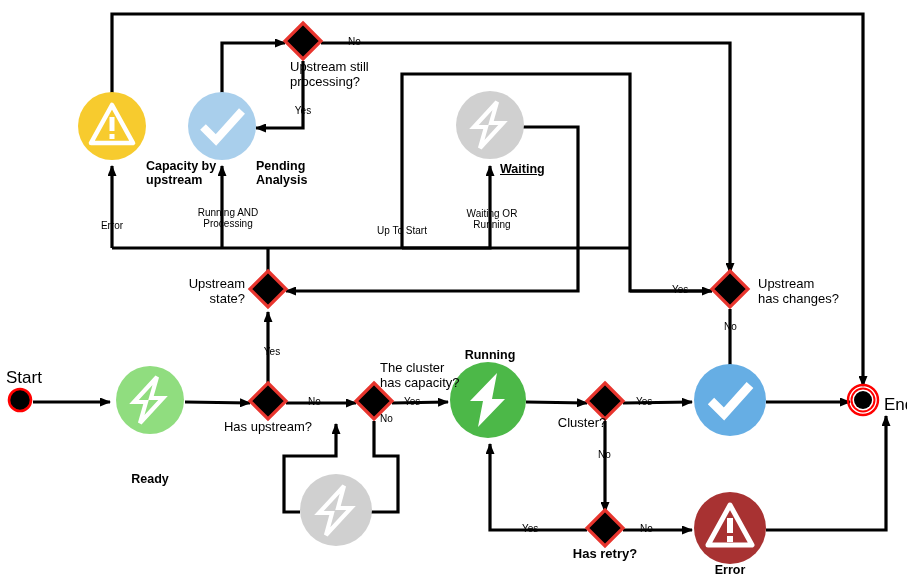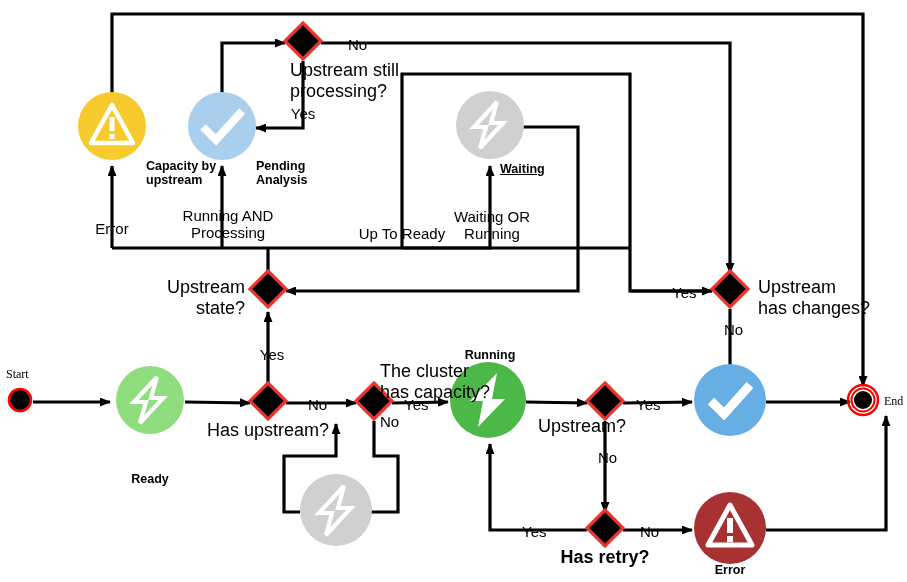--- a/index.html
+++ b/index.html
@@ -1,24 +1,24 @@
 <!DOCTYPE html>
 <html><head>
 <meta charset="utf-8">
 <style>
   html,body{margin:0;padding:0;background:#ffffff;}
   body{width:907px;height:582px;overflow:hidden;font-family:"Liberation Sans",sans-serif;}
   #stage{position:relative;width:907px;height:582px;background:#fff;}
   #wires{position:absolute;left:0;top:0;width:907px;height:582px;}
   .node{position:absolute;transform:translate(-50%,-50%);}
   .lbl{position:absolute;font-family:"Liberation Sans",sans-serif;color:#000;white-space:pre;line-height:1.14;}
-  .edge-lbl{font-size:15px;}
+  .edge-lbl{font-size:10px;}
   .node-lbl{font-size:12.5px;font-weight:bold;text-align:center;}
-  .dec-lbl{font-size:18px;}
-  .term-lbl{font-size:12px;font-family:Liberation Serif, serif;}
+  .dec-lbl{font-size:13px;}
+  .term-lbl{font-size:17px;}
   .c-center{transform:translate(-50%,0);text-align:center;}
   .c-right{transform:translate(-100%,0);text-align:right;}
   .c-left{transform:translate(0,0);text-align:left;}
 </style>
 </head>
 <body>
 
 <div id="stage">
 
   <svg id="wires" viewBox="0 0 907 582">
@@ -190,21 +190,21 @@
     </svg>
   </div>
   <div class="lbl dec-lbl c-left" style="left:380px;top:361px;">The cluster
 has capacity?</div>
 
   <div class="node" style="left:605px;top:403px;">
     <svg width="42" height="42" viewBox="0 0 42 42">
       <path d="M21,3 L39,21 L21,39 L3,21 Z" fill="#000000" stroke="#e8352e" stroke-width="3.2"></path>
     </svg>
   </div>
-  <div class="lbl dec-lbl c-center" style="left:582px;top:416px;">Upstream?</div>
+  <div class="lbl dec-lbl c-center" style="left:582px;top:416px;">Cluster?</div>
 
   <div class="node" style="left:605px;top:530px;">
     <svg width="42" height="42" viewBox="0 0 42 42">
       <path d="M21,3 L39,21 L21,39 L3,21 Z" fill="#000000" stroke="#e8352e" stroke-width="3.2"></path>
     </svg>
   </div>
   <div class="lbl dec-lbl c-center" style="left:605px;top:547px;font-weight:bold;">Has retry?</div>
 
   <div class="node" style="left:730px;top:291px;">
     <svg width="42" height="42" viewBox="0 0 42 42">
@@ -228,19 +228,19 @@
   <div class="lbl edge-lbl c-left" style="left:380px;top:413px;">No</div>
   <div class="lbl edge-lbl c-left" style="left:636px;top:396px;">Yes</div>
   <div class="lbl edge-lbl c-left" style="left:598px;top:449px;">No</div>
   <div class="lbl edge-lbl c-left" style="left:522px;top:523px;">Yes</div>
   <div class="lbl edge-lbl c-left" style="left:640px;top:523px;">No</div>
   <div class="lbl edge-lbl c-left" style="left:672px;top:284px;">Yes</div>
   <div class="lbl edge-lbl c-left" style="left:724px;top:321px;">No</div>
   <div class="lbl edge-lbl c-center" style="left:112px;top:220px;">Error</div>
   <div class="lbl edge-lbl c-center" style="left:228px;top:207px;">Running AND
 Processing</div>
-  <div class="lbl edge-lbl c-center" style="left:402px;top:225px;">Up To Ready</div>
+  <div class="lbl edge-lbl c-center" style="left:402px;top:225px;">Up To Start</div>
   <div class="lbl edge-lbl c-center" style="left:492px;top:208px;">Waiting OR
 Running</div>
   <div class="lbl edge-lbl c-left" style="left:348px;top:36px;">No</div>
   <div class="lbl edge-lbl c-center" style="left:303px;top:105px;">Yes</div>
 
 </div>
 
 </body></html>

